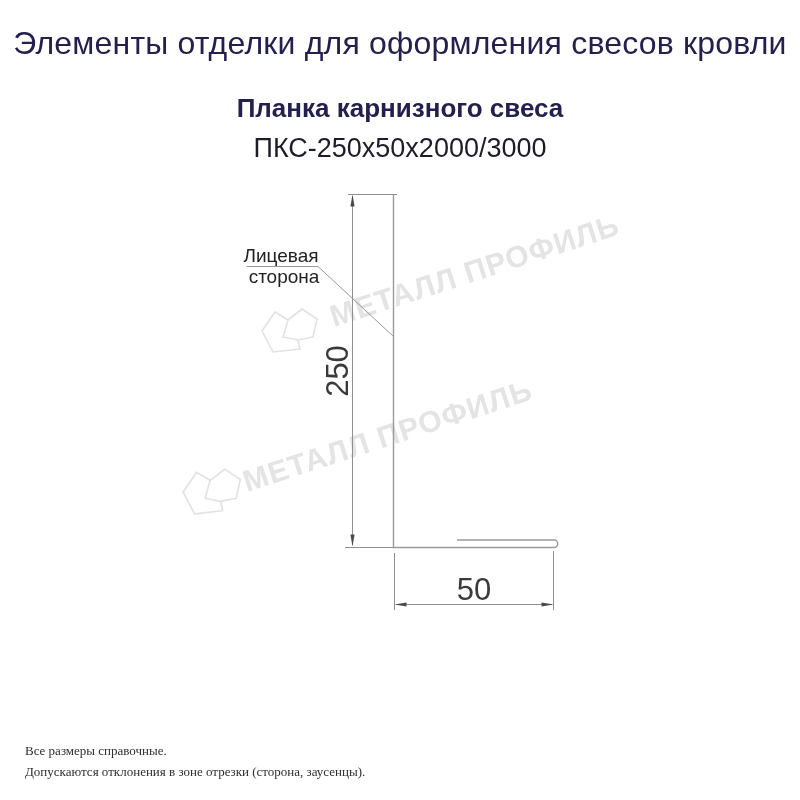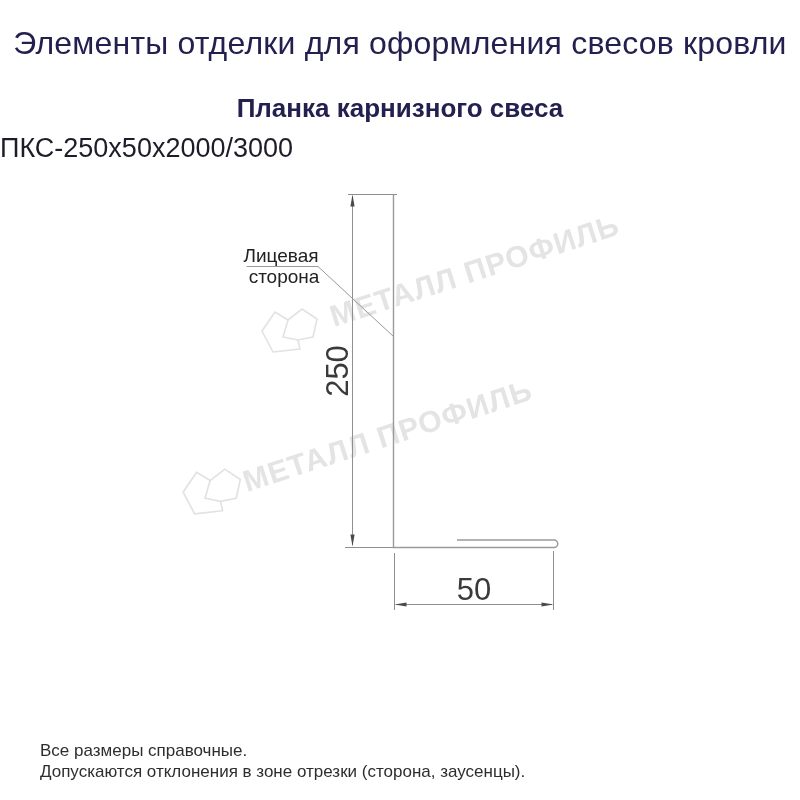--- a/index.html
+++ b/index.html
@@ -20,30 +20,31 @@
   }
   .subtitle{
     position:absolute;left:0;top:93px;width:800px;
     text-align:center;
     font-size:26px;line-height:30px;font-weight:700;
     color:#23204f;
     white-space:nowrap;
   }
   .model{
     position:absolute;left:0;top:133px;width:800px;
-    text-align:left;
+    text-align:center;
     font-size:27px;line-height:31px;font-weight:400;
     color:#1d1c2b;
     white-space:nowrap;
   }
   .drawing{position:absolute;left:0;top:0;}
   .footer{
-    position:absolute;left:40px;top:740px;
-    font-size:17px;line-height:21px;
+    position:absolute;left:25px;top:740px;
+    font-size:13px;line-height:21px;
     color:#2e2e2e;
+    font-family:Liberation Serif, serif;
   }
   
   .wm-logo{fill:none;stroke:#e2e2e2;stroke-width:1.6;stroke-linejoin:round;}
   .wm-text{
     fill:#e4e4e4;
     font-family:"Liberation Sans","DejaVu Sans",sans-serif;
     font-size:30px;font-weight:bold;letter-spacing:1px;
   }
   .profile{fill:none;stroke:#9a9a9a;stroke-width:1.4;stroke-linejoin:miter;}
   .thinline{fill:none;stroke:#8f8f8f;stroke-width:1;}

